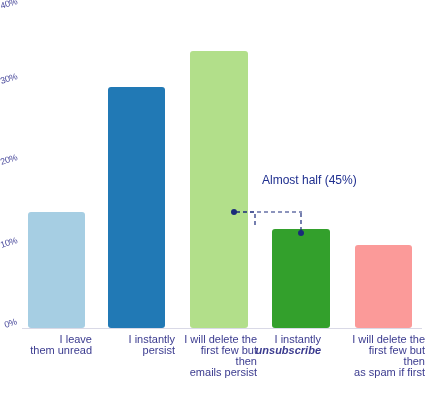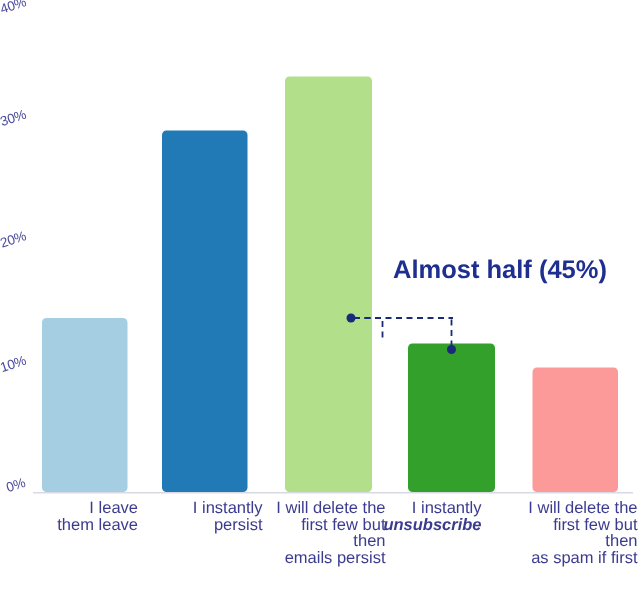--- a/index.html
+++ b/index.html
@@ -61,23 +61,23 @@
   .x-label .em {
     font-weight: bold;
     font-style: italic;
   }
   
   #annotation-text {
     position: absolute;
     left: 262px;
     top: 173px;
     width: 150px;
-    font-size: 17px;
+    font-size: 12px;
     line-height: 14px;
-    font-weight: bold;
+    font-weight: normal;
     color: #1f2f8f;
   }
   .anno-dot {
     position: absolute;
     width: 6px;
     height: 6px;
     border-radius: 50%;
     background: #1a2a7a;
   }
   #leader-svg {
@@ -122,21 +122,21 @@
     <line x1="236" y1="212" x2="302" y2="212" stroke="#1a2a7a" stroke-width="1.2" stroke-dasharray="4,3"></line>
   </svg>
 
   <div id="annotation-text">
     <div>Almost half (45%)</div>
   </div>
 
   <div>
     <div class="x-label" style="left:20px; width:72px;">
       <div>I leave</div>
-      <div>them leave</div>
+      <div>them unread</div>
     </div>
 
     <div class="x-label" style="left:99px; width:76px;">
       <div>I instantly persist</div>
     </div>
 
     <div class="x-label" style="left:181px; width:76px;">
       <div>I will delete the</div>
       <div>first few but then</div>
       <div>emails persist</div>

